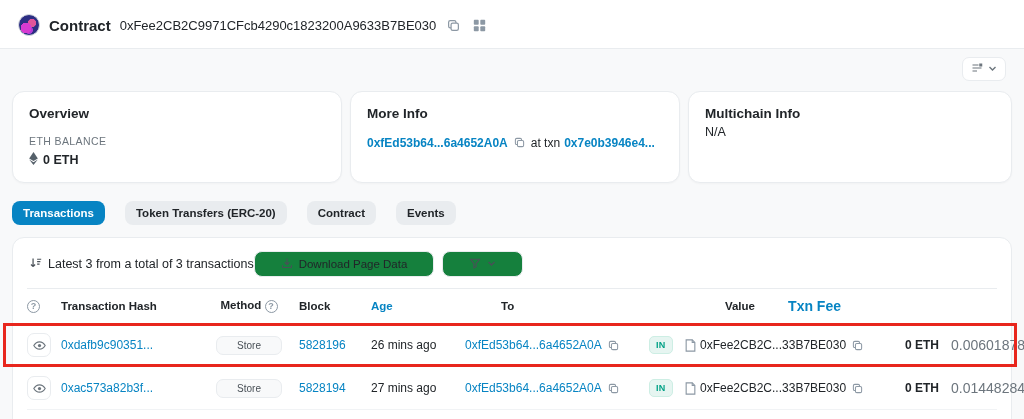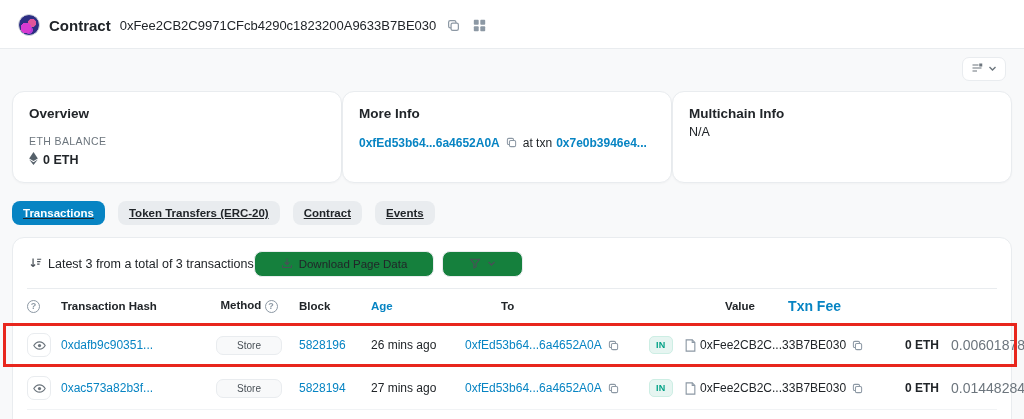--- a/index.html
+++ b/index.html
@@ -13,32 +13,32 @@
                radial-gradient(circle at 50% 75%, #b03bd6 0 20%, transparent 24%),
                #2c2e83; border:1px solid #d8dce1; }
   .page-title { font-size:15px; font-weight:bold; }
   .addr { font-size:13px; color:#212529; }
   .icon-btn { background:none; border:none; cursor:pointer; color:#8c98a4; display:inline-flex;
     align-items:center; padding:2px; }
   .icon-btn svg { display:block; }
   .subbar { padding:8px 18px 10px; display:flex; justify-content:flex-end; }
   .mini-btn { display:inline-flex; align-items:center; gap:5px; background:#fff; border:1px solid #e9ecef;
     border-radius:7px; padding:4px 8px; color:#6c757d; cursor:pointer; font-size:11px; }
-  .cards { display:flex; gap:0; padding:0 12px 16px 12px;justify-content:flex-end; }
+  .cards { display:flex; gap:8px; padding:0 12px 16px 12px;justify-content:flex-end; }
   .card { background:#fff; border:1px solid #e9ecef; border-radius:12px; padding:14px 16px;
     box-shadow:0 1px 2px rgba(0,0,0,.03); }
   .card.ov { width:330px; } .card.mi { width:330px; } .card.mc { flex:1; }
   .card-title { font-size:13.5px; font-weight:bold; margin-bottom:14px; }
   .caps-label { font-size:10.5px; letter-spacing:.4px; color:#6c757d; margin-bottom:5px; }
   .bal-line { display:flex; align-items:center; gap:5px; font-size:12.5px; font-weight:bold; }
   .link { color:#0784c3; text-decoration:none; cursor:pointer; }
   .creator-line { font-size:12px; display:flex; align-items:center; gap:4px; font-weight:bold; }
   .creator-line .plain { color:#212529; font-weight:normal; }
   .na { font-size:12.5px; }
-  .tabs { display:flex; gap:13px; padding:2px 12px 12px;text-decoration:underline; }
+  .tabs { display:flex; gap:20px; padding:2px 12px 12px; }
   .tab { font-size:11.5px; font-weight:bold; border-radius:8px; padding:6px 11px; cursor:pointer;
     background:#e9ecef; color:#212529; border:none; }
   .tab.active { background:#0784c3; color:#fff; }
   .table-card { background:#fff; border:1px solid #e9ecef; border-radius:12px; margin:0 12px;
     padding:0 14px; }
   .table-top { display:flex; align-items:center; padding:13px 2px 11px; }
   .summary { font-size:12.5px; display:flex; align-items:center; gap:6px; color:#212529; }
   .btn { display:inline-flex; align-items:center; gap:6px; background:#15803d; border:1px solid #e9ecef;
     border-radius:8px; padding:5px 26px; font-size:11.5px; color:#212529; cursor:pointer; }
   .trow, .thead { display:flex; align-items:center; }

